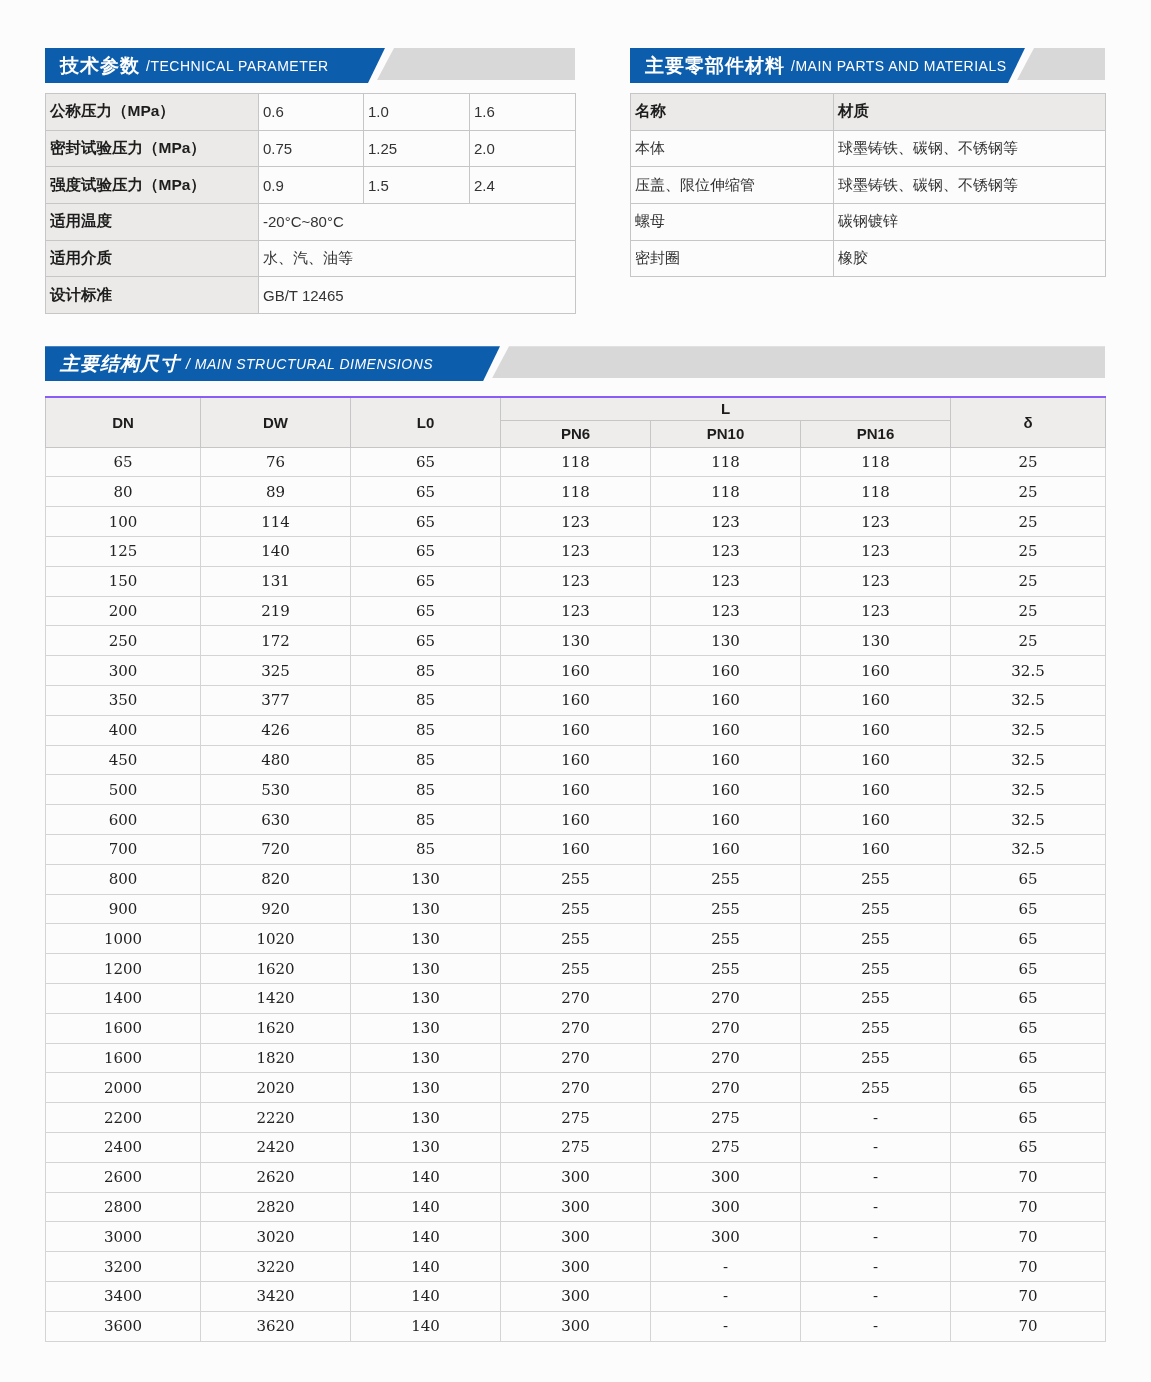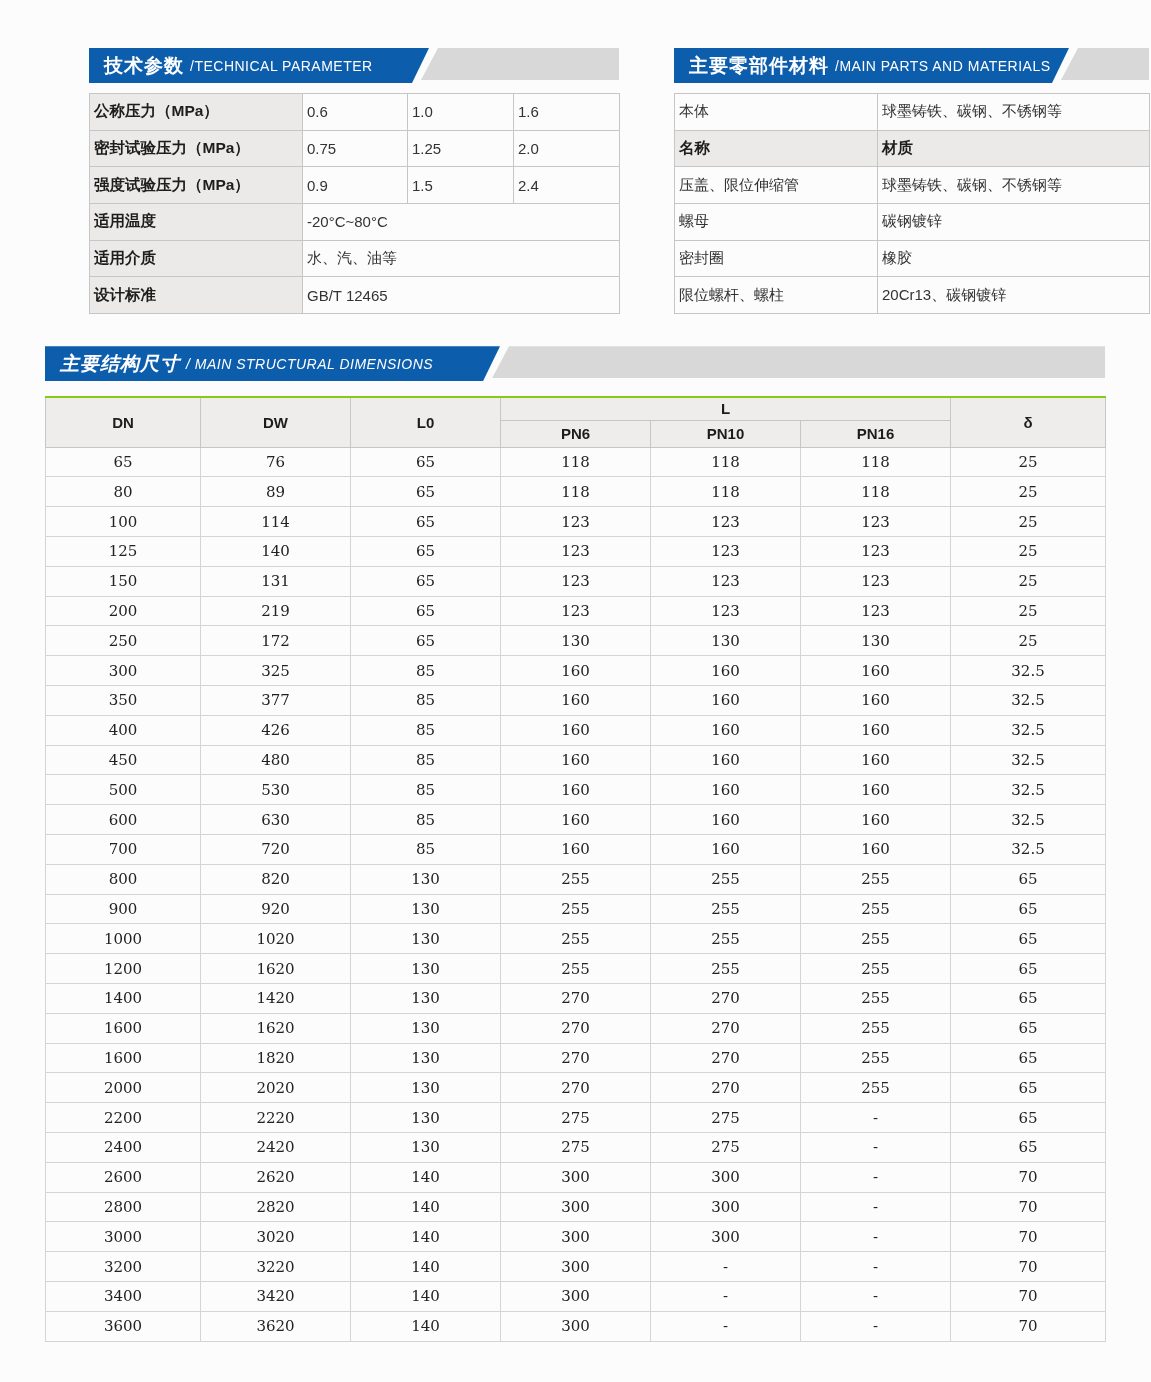--- a/index.html
+++ b/index.html
@@ -25,21 +25,21 @@
   }
   .banner .zh{font-size:19px;font-weight:bold;letter-spacing:1px;}
   .banner .en{font-size:14px;margin-left:6px;letter-spacing:.5px;}
   .banner .tail{
     position:absolute;top:0;right:0;height:32px;
     background:#d8d8d8;
     clip-path:polygon(17px 0,100% 0,100% 100%,0 100%);
   }
 
   
-  .top-row{display:flex;margin-left:44px;}
+  .top-row{display:flex;}
   .col-left{width:530px;margin-right:55px;}
   .col-right{width:475px;}
   .small-gap{height:10px;}
 
   table{border-collapse:collapse;}
   .small-table{width:100%;table-layout:fixed;}
   .small-table td,.small-table th{
     border:1px solid #c6c6c6;
     height:35.7px;
     vertical-align:middle;
@@ -49,21 +49,21 @@
   .small-table .label-cell{
     background:#ebeae8;
     font-weight:bold;color:#1d1d1d;font-size:15.5px;
   }
 
   
   .mid-gap{height:32px;}
   .post-banner-gap{height:15px;}
 
   
-  .dim-table{width:1060px;table-layout:fixed;border-top:2px solid #84cc16;}
+  .dim-table{width:1060px;table-layout:fixed;border-top:2px solid #8b5cf6;}
   .dim-table th{
     background:#eeedeb;
     border:1px solid #c6c6c6;
     font-size:15px;font-weight:bold;color:#1d1d1d;
     text-align:center;vertical-align:middle;
     padding:0;
   }
   .dim-table .h-top{height:23px;}
   .dim-table .h-sub{height:27px;}
   .dim-table tbody td{
@@ -143,42 +143,38 @@
           </div>
         </div>
         <div class="small-gap"></div>
         <table class="small-table">
           <colgroup>
               <col style="width:203px">
               <col style="width:272px">
             </colgroup>
           <tbody>
               <tr>
+            <td class="label-cell">名称</td>
+            <td class="label-cell">材质</td>
+          </tr>
+          <tr>
             <td>本体</td>
             <td>球墨铸铁、碳钢、不锈钢等</td>
           </tr>
           <tr>
-            <td class="label-cell">名称</td>
-            <td class="label-cell">材质</td>
-          </tr>
-          <tr>
             <td>压盖、限位伸缩管</td>
             <td>球墨铸铁、碳钢、不锈钢等</td>
           </tr>
           <tr>
             <td>螺母</td>
             <td>碳钢镀锌</td>
           </tr>
           <tr>
             <td>密封圈</td>
             <td>橡胶</td>
-          </tr>
-          <tr>
-            <td>限位螺杆、螺柱</td>
-            <td>20Cr13、碳钢镀锌</td>
           </tr>
         </tbody>
           </table>
       </div>
     </div>
 
     <div class="mid-gap"></div>
 
     <div class="banner">
       <div class="tail" style="left:447px;"></div>

